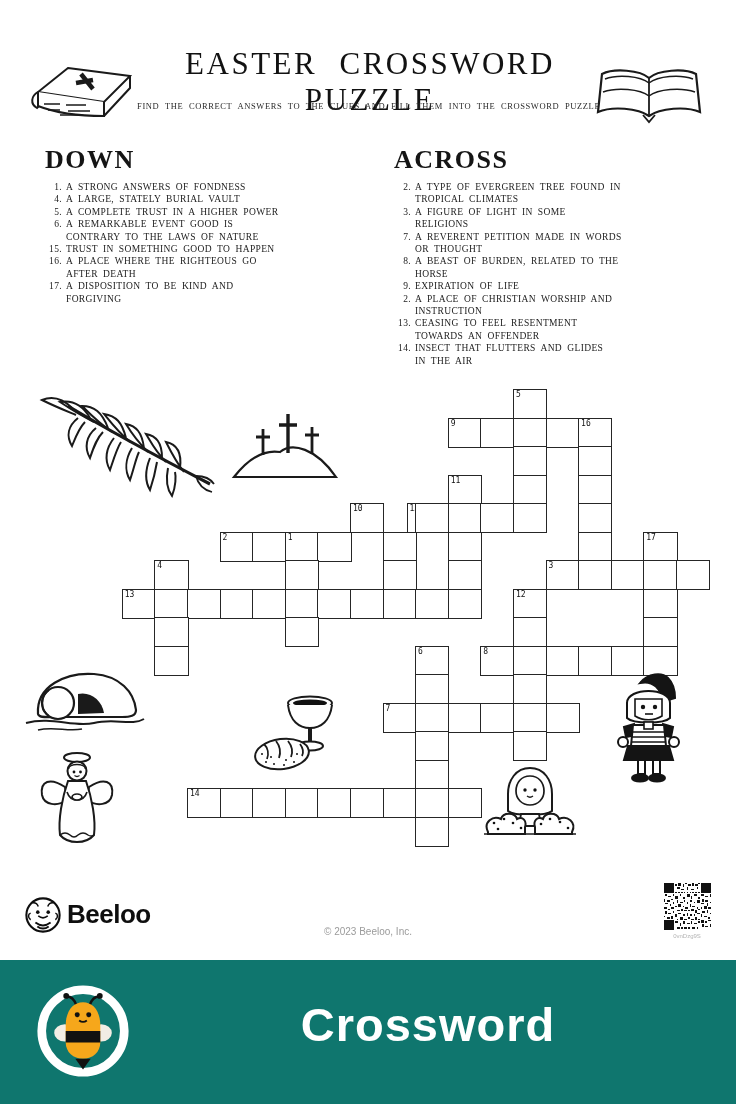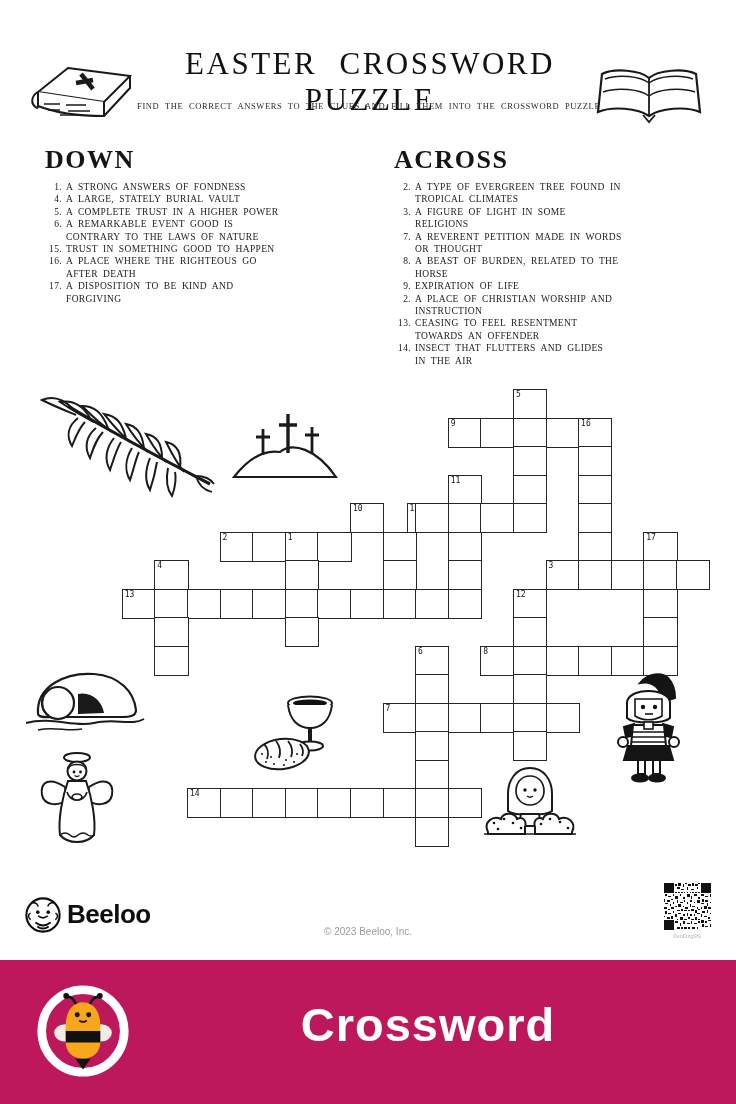--- a/index.html
+++ b/index.html
@@ -432,21 +432,21 @@
                  M9,31h2v1h-2z M12,31h1v1h-1z M14,31h2v1h-2z M17,31h1v1h-1z M20,31h2v1h-2z M23,31h1v1h-1z
                  M26,8h2v1h-2z M29,9h2v1h-2z M32,8h1v2h-1z M27,11h1v2h-1z M29,12h2v1h-2z M26,14h2v1h-2z M30,14h1v2h-1z M32,13h1v1h-1z
                  M26,17h1v1h-1z M28,16h2v2h-2z M31,17h2v1h-2z M27,20h2v1h-2z M30,19h1v2h-1z M32,21h1v1h-1z M26,22h1v2h-1z M28,23h2v1h-2z M31,24h1v1h-1z
                  M26,26h2v2h-2z M29,27h1v1h-1z M31,26h2v1h-2z M27,29h1v2h-1z M29,30h2v1h-2z M32,29h1v2h-1z"></path>
         <path d="M2,2h3v3h-3z M28,2h3v3h-3z M2,28h3v3h-3z"></path>
       </g>
     </svg>
   </div>
   <div class="qr-caption">0vnDzg9S</div>
 
-  <div class="banner" id="banner" style="background: #be185d;">
+  <div class="banner" id="banner" style="background: #0f766e;">
     <div class="abs" style="left:35px;top:23px;">
       <svg width="96" height="96" viewBox="0 0 100 100">
         <circle cx="50" cy="50" r="43" fill="none" stroke="#ffffff" stroke-width="9"></circle>
         <path d="M43,23 C41,17 37,14 33,14 M57,23 C59,17 63,14 67,14" stroke="#111" stroke-width="2.5" fill="none"></path>
         <circle cx="32.5" cy="13.5" r="3" fill="#111"></circle>
           <circle cx="67.5" cy="13.5" r="3" fill="#111"></circle>
         <ellipse cx="31" cy="52" rx="11" ry="9" fill="#f2ede4"></ellipse>
         <ellipse cx="69" cy="52" rx="11" ry="9" fill="#f2ede4"></ellipse>
         <path d="M50,20 C61,20 68,30 68,44 L68,62 C68,72 60,79 50,79 C40,79 32,72 32,62 L32,44 C32,30 39,20 50,20 Z" fill="#f6a71b"></path>
         <path d="M32,50 L68,50 L68,62 L32,62 Z" fill="#111"></path>

